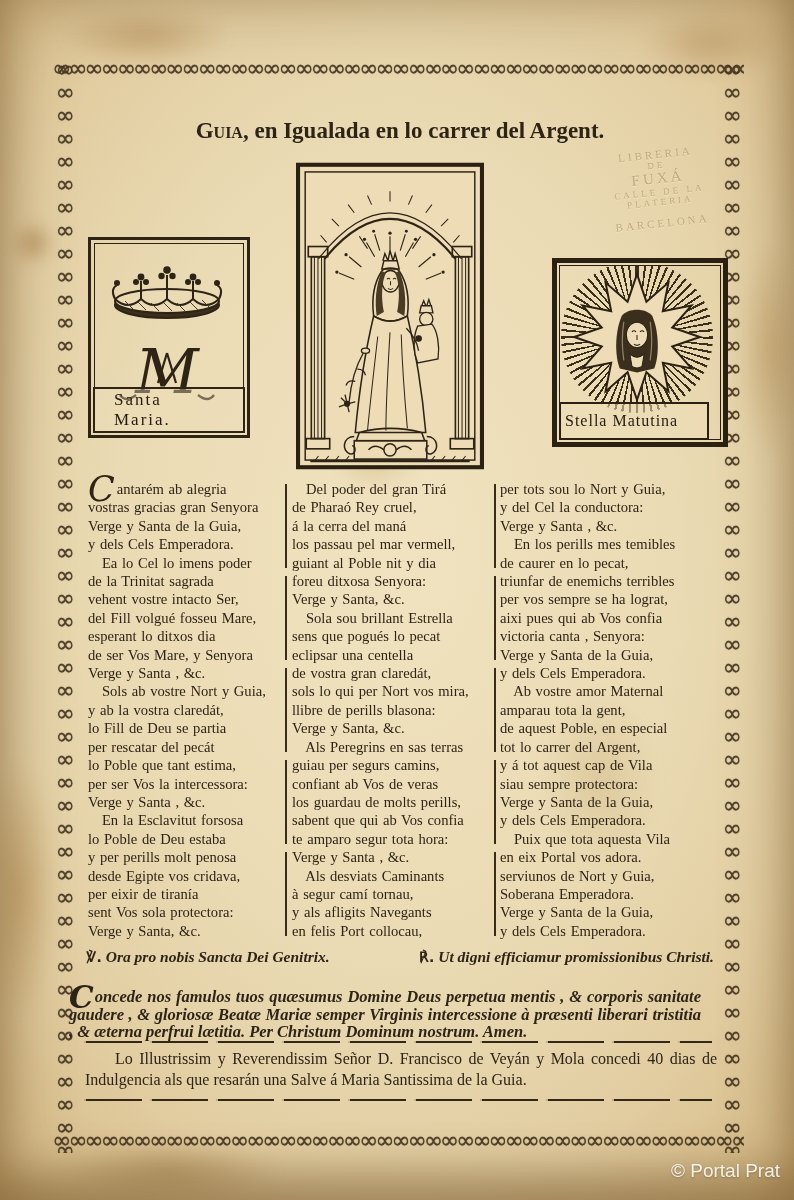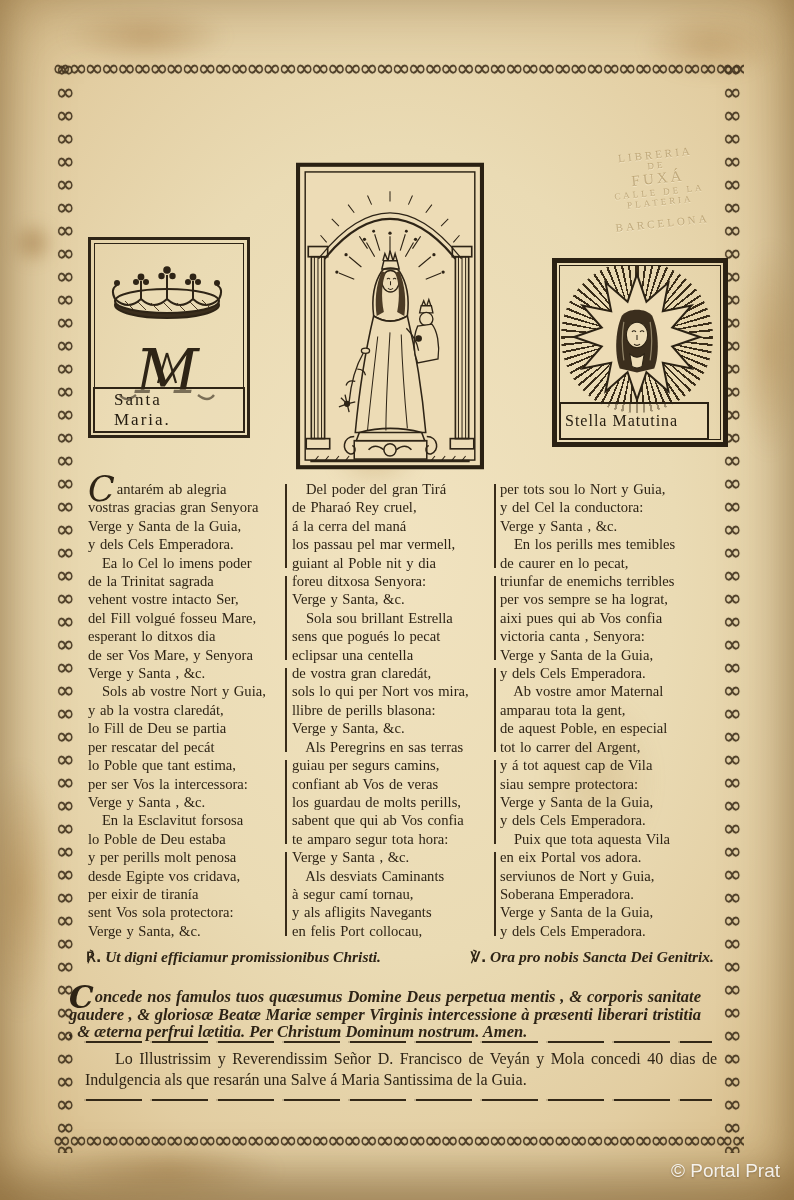--- a/index.html
+++ b/index.html
@@ -96,20 +96,21 @@
   <div class="stain" style="left:10px;top:220px;width:46px;height:46px;background:radial-gradient(circle,rgba(140,92,34,.45),rgba(140,92,34,0) 70%);"></div>
   <div class="stain" style="left:540px;top:690px;width:120px;height:180px;background:radial-gradient(ellipse,rgba(170,128,60,.2),rgba(170,128,60,0) 70%);"></div>
   <div class="stain" style="left:60px;top:1140px;width:220px;height:60px;background:radial-gradient(ellipse,rgba(140,95,36,.32),rgba(140,95,36,0) 72%);"></div>
   <div class="stain" style="left:330px;top:430px;width:90px;height:60px;background:radial-gradient(ellipse,rgba(170,128,60,.25),rgba(170,128,60,0) 72%);"></div>
 
   <div class="chain h top">∞∞∞∞∞∞∞∞∞∞∞∞∞∞∞∞∞∞∞∞∞∞∞∞∞∞∞∞∞∞∞∞∞∞∞∞∞∞∞∞∞∞∞∞∞∞∞∞</div>
   <div class="chain h bot">∞∞∞∞∞∞∞∞∞∞∞∞∞∞∞∞∞∞∞∞∞∞∞∞∞∞∞∞∞∞∞∞∞∞∞∞∞∞∞∞∞∞∞∞∞∞∞∞</div>
   <div class="chain v left">∞∞∞∞∞∞∞∞∞∞∞∞∞∞∞∞∞∞∞∞∞∞∞∞∞∞∞∞∞∞∞∞∞∞∞∞∞∞∞∞∞∞∞∞∞∞∞∞∞∞∞∞∞∞∞∞∞∞∞∞∞∞∞∞∞∞∞∞∞∞∞∞∞∞∞∞</div>
   <div class="chain v right">∞∞∞∞∞∞∞∞∞∞∞∞∞∞∞∞∞∞∞∞∞∞∞∞∞∞∞∞∞∞∞∞∞∞∞∞∞∞∞∞∞∞∞∞∞∞∞∞∞∞∞∞∞∞∞∞∞∞∞∞∞∞∞∞∞∞∞∞∞∞∞∞∞∞∞∞</div>
 
+  <div class="title2"><span class="sc">Guia</span><span>, en Igualada en lo carrer del Argent.</span></div>
 
   <div class="stamp">
     <div class="st1">LIBRERIA</div>
     <div class="st2">DE</div>
     <div class="st3">FUXÁ</div>
     <div class="st4">CALLE DE LA PLATERIA</div>
     <div class="st5">BARCELONA</div>
   </div>
 
   <div class="wbox leftbox">
@@ -243,22 +244,22 @@
     <div class="rcaption">Stella Matutina</div>
   </div>
 
   <div class="vcol c1"><div><span class="dropcap">C</span>antarém ab alegria</div><div>vostras gracias gran Senyora</div><div>Verge y Santa de la Guia,</div><div>y dels Cels Emperadora.</div><div>   Ea lo Cel lo imens poder</div><div>de la Trinitat sagrada</div><div>vehent vostre intacto Ser,</div><div>del Fill volgué fosseu Mare,</div><div>esperant lo ditxos dia</div><div>de ser Vos Mare, y Senyora</div><div>Verge y Santa , &amp;c.</div><div>   Sols ab vostre Nort y Guia,</div><div>y ab la vostra claredát,</div><div>lo Fill de Deu se partia</div><div>per rescatar del pecát</div><div>lo Poble que tant estima,</div><div>per ser Vos la intercessora:</div><div>Verge y Santa , &amp;c.</div><div>   En la Esclavitut forsosa</div><div>lo Poble de Deu estaba</div><div>y per perills molt penosa</div><div>desde Egipte vos cridava,</div><div>per eixir de tiranía</div><div>sent Vos sola protectora:</div><div>Verge y Santa, &amp;c.</div></div>
   <div class="divider d1"></div>
   <div class="vcol c2"><div>   Del poder del gran Tirá</div><div>de Pharaó Rey cruel,</div><div>á la cerra del maná</div><div>los passau pel mar vermell,</div><div>guiant al Poble nit y dia</div><div>foreu ditxosa Senyora:</div><div>Verge y Santa, &amp;c.</div><div>   Sola sou brillant Estrella</div><div>sens que pogués lo pecat</div><div>eclipsar una centella</div><div>de vostra gran claredát,</div><div>sols lo qui per Nort vos mira,</div><div>llibre de perills blasona:</div><div>Verge y Santa, &amp;c.</div><div>   Als Peregrins en sas terras</div><div>guiau per segurs camins,</div><div>confiant ab Vos de veras</div><div>los guardau de molts perills,</div><div>sabent que qui ab Vos confia</div><div>te amparo segur tota hora:</div><div>Verge y Santa , &amp;c.</div><div>   Als desviats Caminants</div><div>à segur camí tornau,</div><div>y als afligits Navegants</div><div>en felis Port collocau,</div></div>
   <div class="divider d2"></div>
   <div class="vcol c3"><div>per tots sou lo Nort y Guia,</div><div>y del Cel la conductora:</div><div>Verge y Santa , &amp;c.</div><div>   En los perills mes temibles</div><div>de caurer en lo pecat,</div><div>triunfar de enemichs terribles</div><div>per vos sempre se ha lograt,</div><div>aixi pues qui ab Vos confia</div><div>victoria canta , Senyora:</div><div>Verge y Santa de la Guia,</div><div>y dels Cels Emperadora.</div><div>   Ab vostre amor Maternal</div><div>amparau tota la gent,</div><div>de aquest Poble, en especial</div><div>tot lo carrer del Argent,</div><div>y á tot aquest cap de Vila</div><div>siau sempre protectora:</div><div>Verge y Santa de la Guia,</div><div>y dels Cels Emperadora.</div><div>   Puix que tota aquesta Vila</div><div>en eix Portal vos adora.</div><div>serviunos de Nort y Guia,</div><div>Soberana Emperadora.</div><div>Verge y Santa de la Guia,</div><div>y dels Cels Emperadora.</div></div>
 
   <div class="versline">
+    <span><span class="vsym">℣.</span><span> Ora pro nobis Sancta Dei Genitrix.</span></span>
     <span><span class="vsym">℟.</span><span> Ut digni efficiamur promissionibus Christi.</span></span>
-    <span><span class="vsym">℣.</span><span> Ora pro nobis Sancta Dei Genitrix.</span></span>
   </div>
 
 
   <div class="prayer">
     <span class="pcap">C</span><span>oncede nos famulos tuos quæsumus Domine Deus perpetua mentis , &amp; corporis sanitate gaudere , &amp; gloriosæ Beatæ Mariæ semper Virginis intercessione à præsenti liberari tristitia , &amp; æterna perfrui lætitia. Per Christum Dominum nostrum. Amen.</span>
   </div>
 
   <div class="rule r1"></div>
 
   <div class="indulg">Lo Illustrissim y Reverendissim Señor D. Francisco de Veyán y Mola concedi 40 dias de Indulgencia als que resarán una Salve á Maria Santissima de la Guia.</div>

